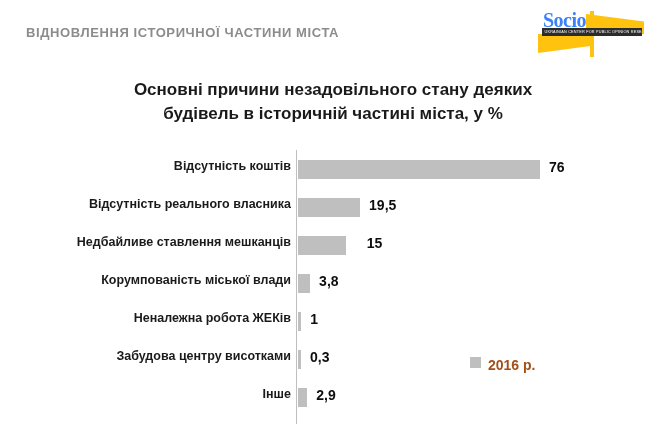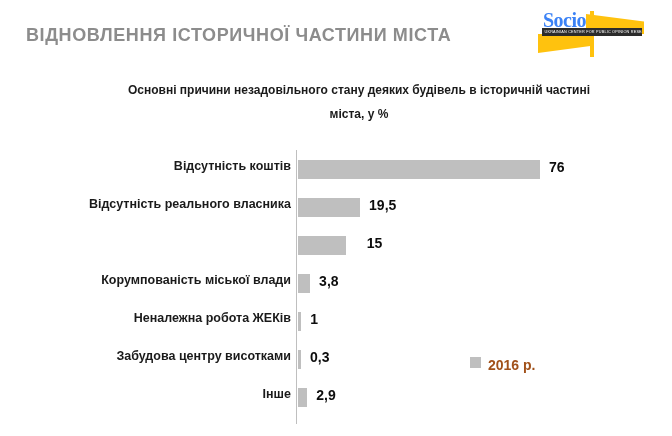--- a/index.html
+++ b/index.html
@@ -20,21 +20,21 @@
     position: absolute;
     left: 0;
     top: 0;
     width: 672px;
     height: 66px;
   }
   .header-title {
     position: absolute;
     left: 26px;
     top: 25px;
-    font-size: 18px;
+    font-size: 13px;
     font-weight: bold;
     letter-spacing: 0.6px;
     color: #8c8c8c;
     white-space: nowrap;
   }
 
   
   .logo {
     position: absolute;
     left: 536px;
@@ -110,25 +110,25 @@
   
   .chart-area {
     position: absolute;
     left: 0;
     top: 66px;
     width: 672px;
     height: 370px;
   }
   .chart-title {
     position: absolute;
-    left: 124px;
+    left: 98px;
     top: 12px;
     width: 470px;
     text-align: center;
-    font-size: 12px;
+    font-size: 17px;
     font-weight: bold;
     color: #1a1a1a;
     line-height: 24px;
   }
 
   .plot {
     position: absolute;
     left: 0;
     top: 82px;
     width: 581px;
@@ -223,20 +223,21 @@
           <div class="cat-label">Відсутність коштів</div>
           <div class="bar" style="width: 242px;"></div>
           <div class="val-label" style="left: 549px;">76</div>
         </div>
         <div class="row" style="top: 40px;">
           <div class="cat-label">Відсутність реального власника</div>
           <div class="bar" style="width: 62.0921px;"></div>
           <div class="val-label" style="left: 369.092px;">19,5</div>
         </div>
         <div class="row" style="top: 78px;">
+          <div class="cat-label">Недбайливе ставлення мешканців</div>
           <div class="bar" style="width: 47.7632px;"></div>
           <div class="val-label" style="left: 354.763px; margin-left: 12px;">15</div>
         </div>
         <div class="row" style="top: 116px;">
           <div class="cat-label">Корумпованість міської влади</div>
           <div class="bar" style="width: 12.1px;"></div>
           <div class="val-label" style="left: 319.1px;">3,8</div>
         </div>
         <div class="row" style="top: 154px;">
           <div class="cat-label">Неналежна робота ЖЕКів</div>

